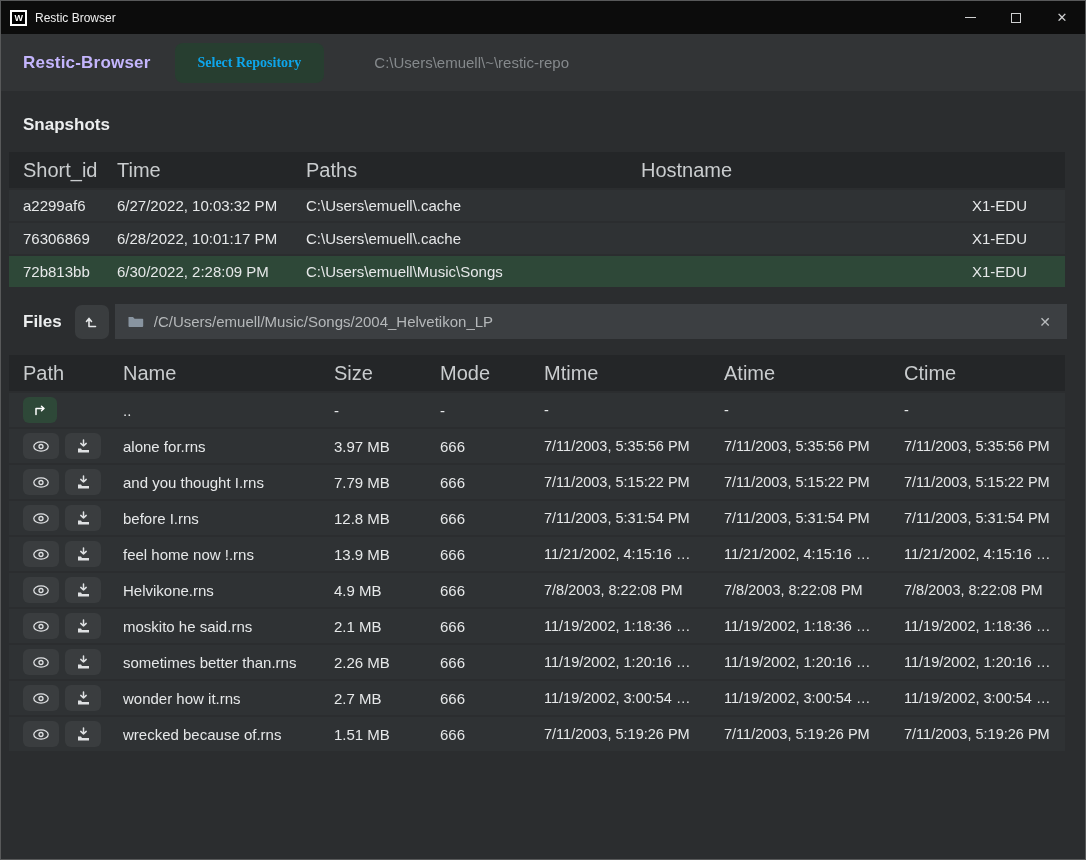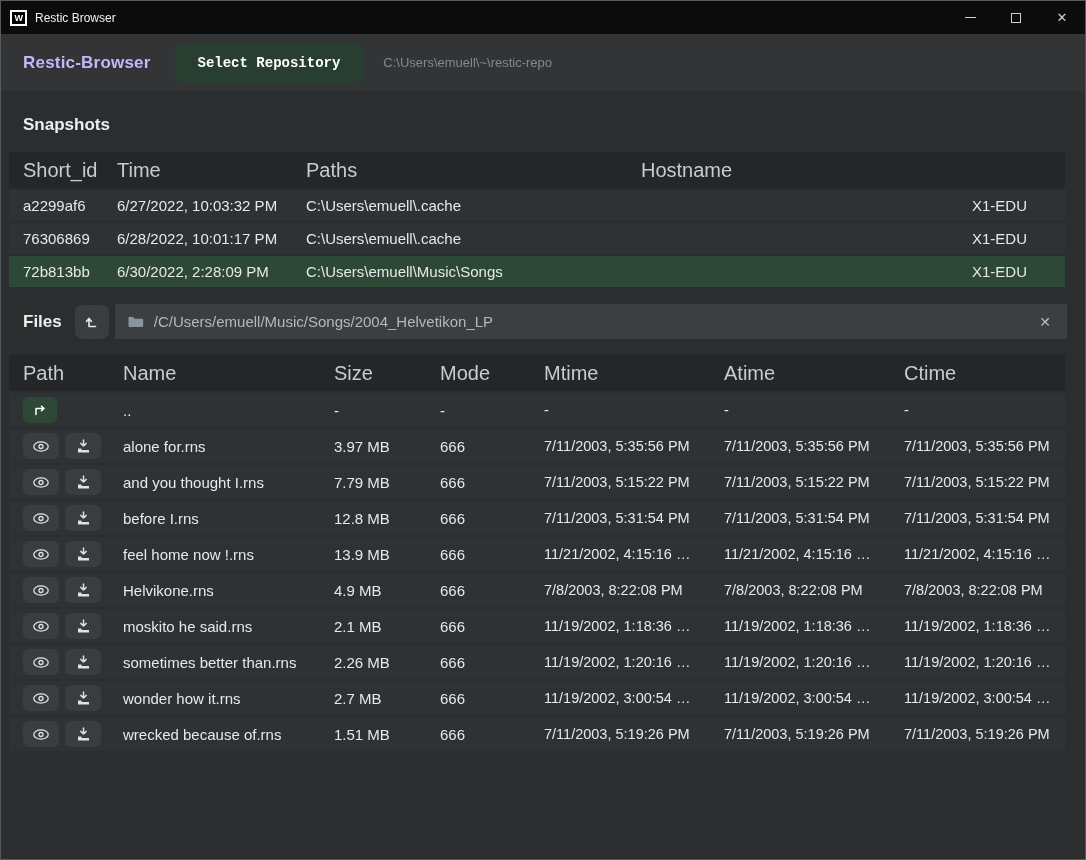--- a/index.html
+++ b/index.html
@@ -29,22 +29,22 @@
   .win-title{font-size:12px;color:#f0f0f0;}
   .win-controls{display:flex;height:33px;}
   .win-btn{width:46px;height:33px;background:transparent;border:none;display:grid;place-items:center;cursor:pointer;}
   .ic-min{display:block;width:11px;height:1px;background:#cfd0d1;}
   .ic-max{display:block;width:10px;height:10px;border:1px solid #cfd0d1;}
   .ic-close{color:#cfd0d1;font-size:13px;line-height:1;}
 
   
   .toolbar{height:57px;background:var(--toolbar);display:flex;align-items:center;padding:0 22px;flex:0 0 auto;}
   .app-title{font-size:17px;font-weight:700;color:#c4b5fd;letter-spacing:.2px;}
-  .btn-repo{margin-left:24px;background:var(--green-btn);color:#ffffff;font-weight:700;font-size:14px;border:none;border-radius:8px;padding:12px 23px;cursor:pointer;font-family:Liberation Mono, monospace;}
-  .repo-path{margin-left:20px;font-size:13px;color:var(--text-muted);}
+  .btn-repo{margin-left:24px;background:var(--green-btn);color:#0ea5e9;font-weight:700;font-size:14px;border:none;border-radius:8px;padding:12px 23px;cursor:pointer;font-family:Liberation Serif, serif;}
+  .repo-path{margin-left:50px;font-size:15px;color:var(--text-muted);}
 
   
   .section-title{font-size:17px;font-weight:700;color:#eceeef;padding:24px 14px 17px 22px;}
 
   .table{margin:0 20px 0 8px;}
   .thead{background:var(--thead);color:var(--text-head);font-size:20px;height:36px;align-items:center;margin-bottom:2px;}
   .trow{background:var(--row);height:31px;align-items:center;margin-bottom:2px;font-size:15px;white-space:nowrap;}
   .trow.selected{background:var(--row-selected);}
   .cell{overflow:hidden;text-overflow:clip;}
 

